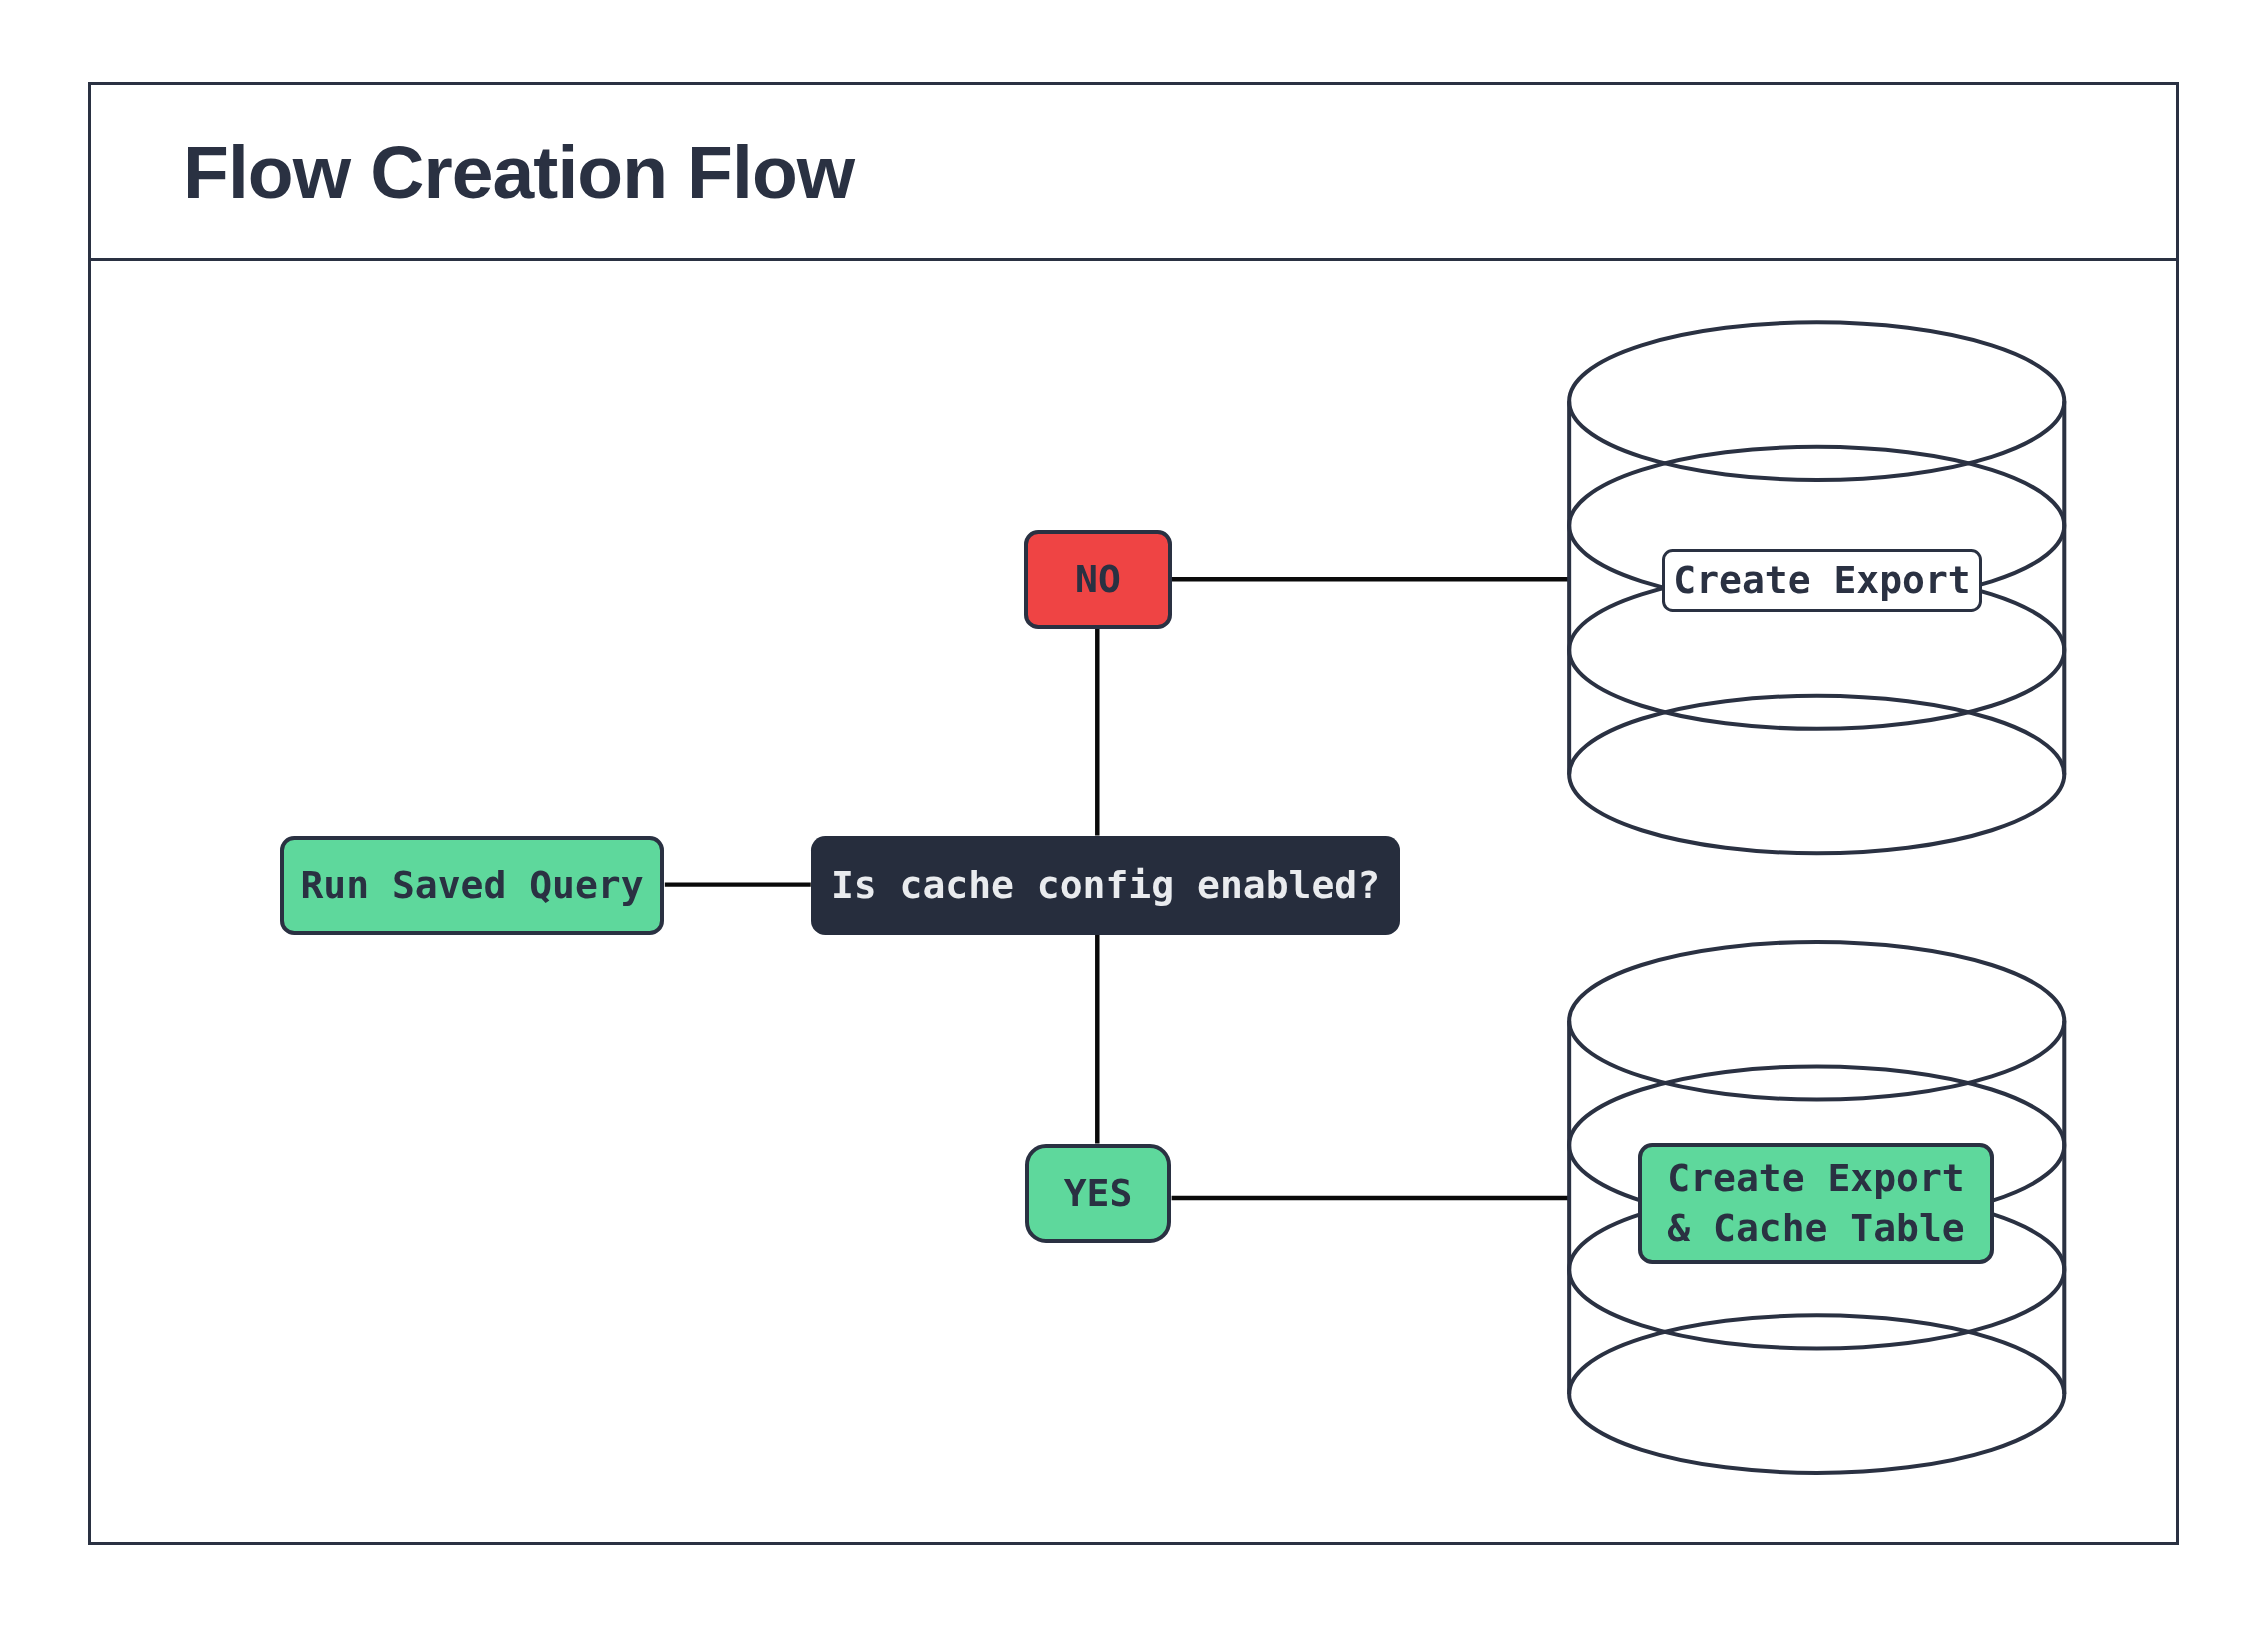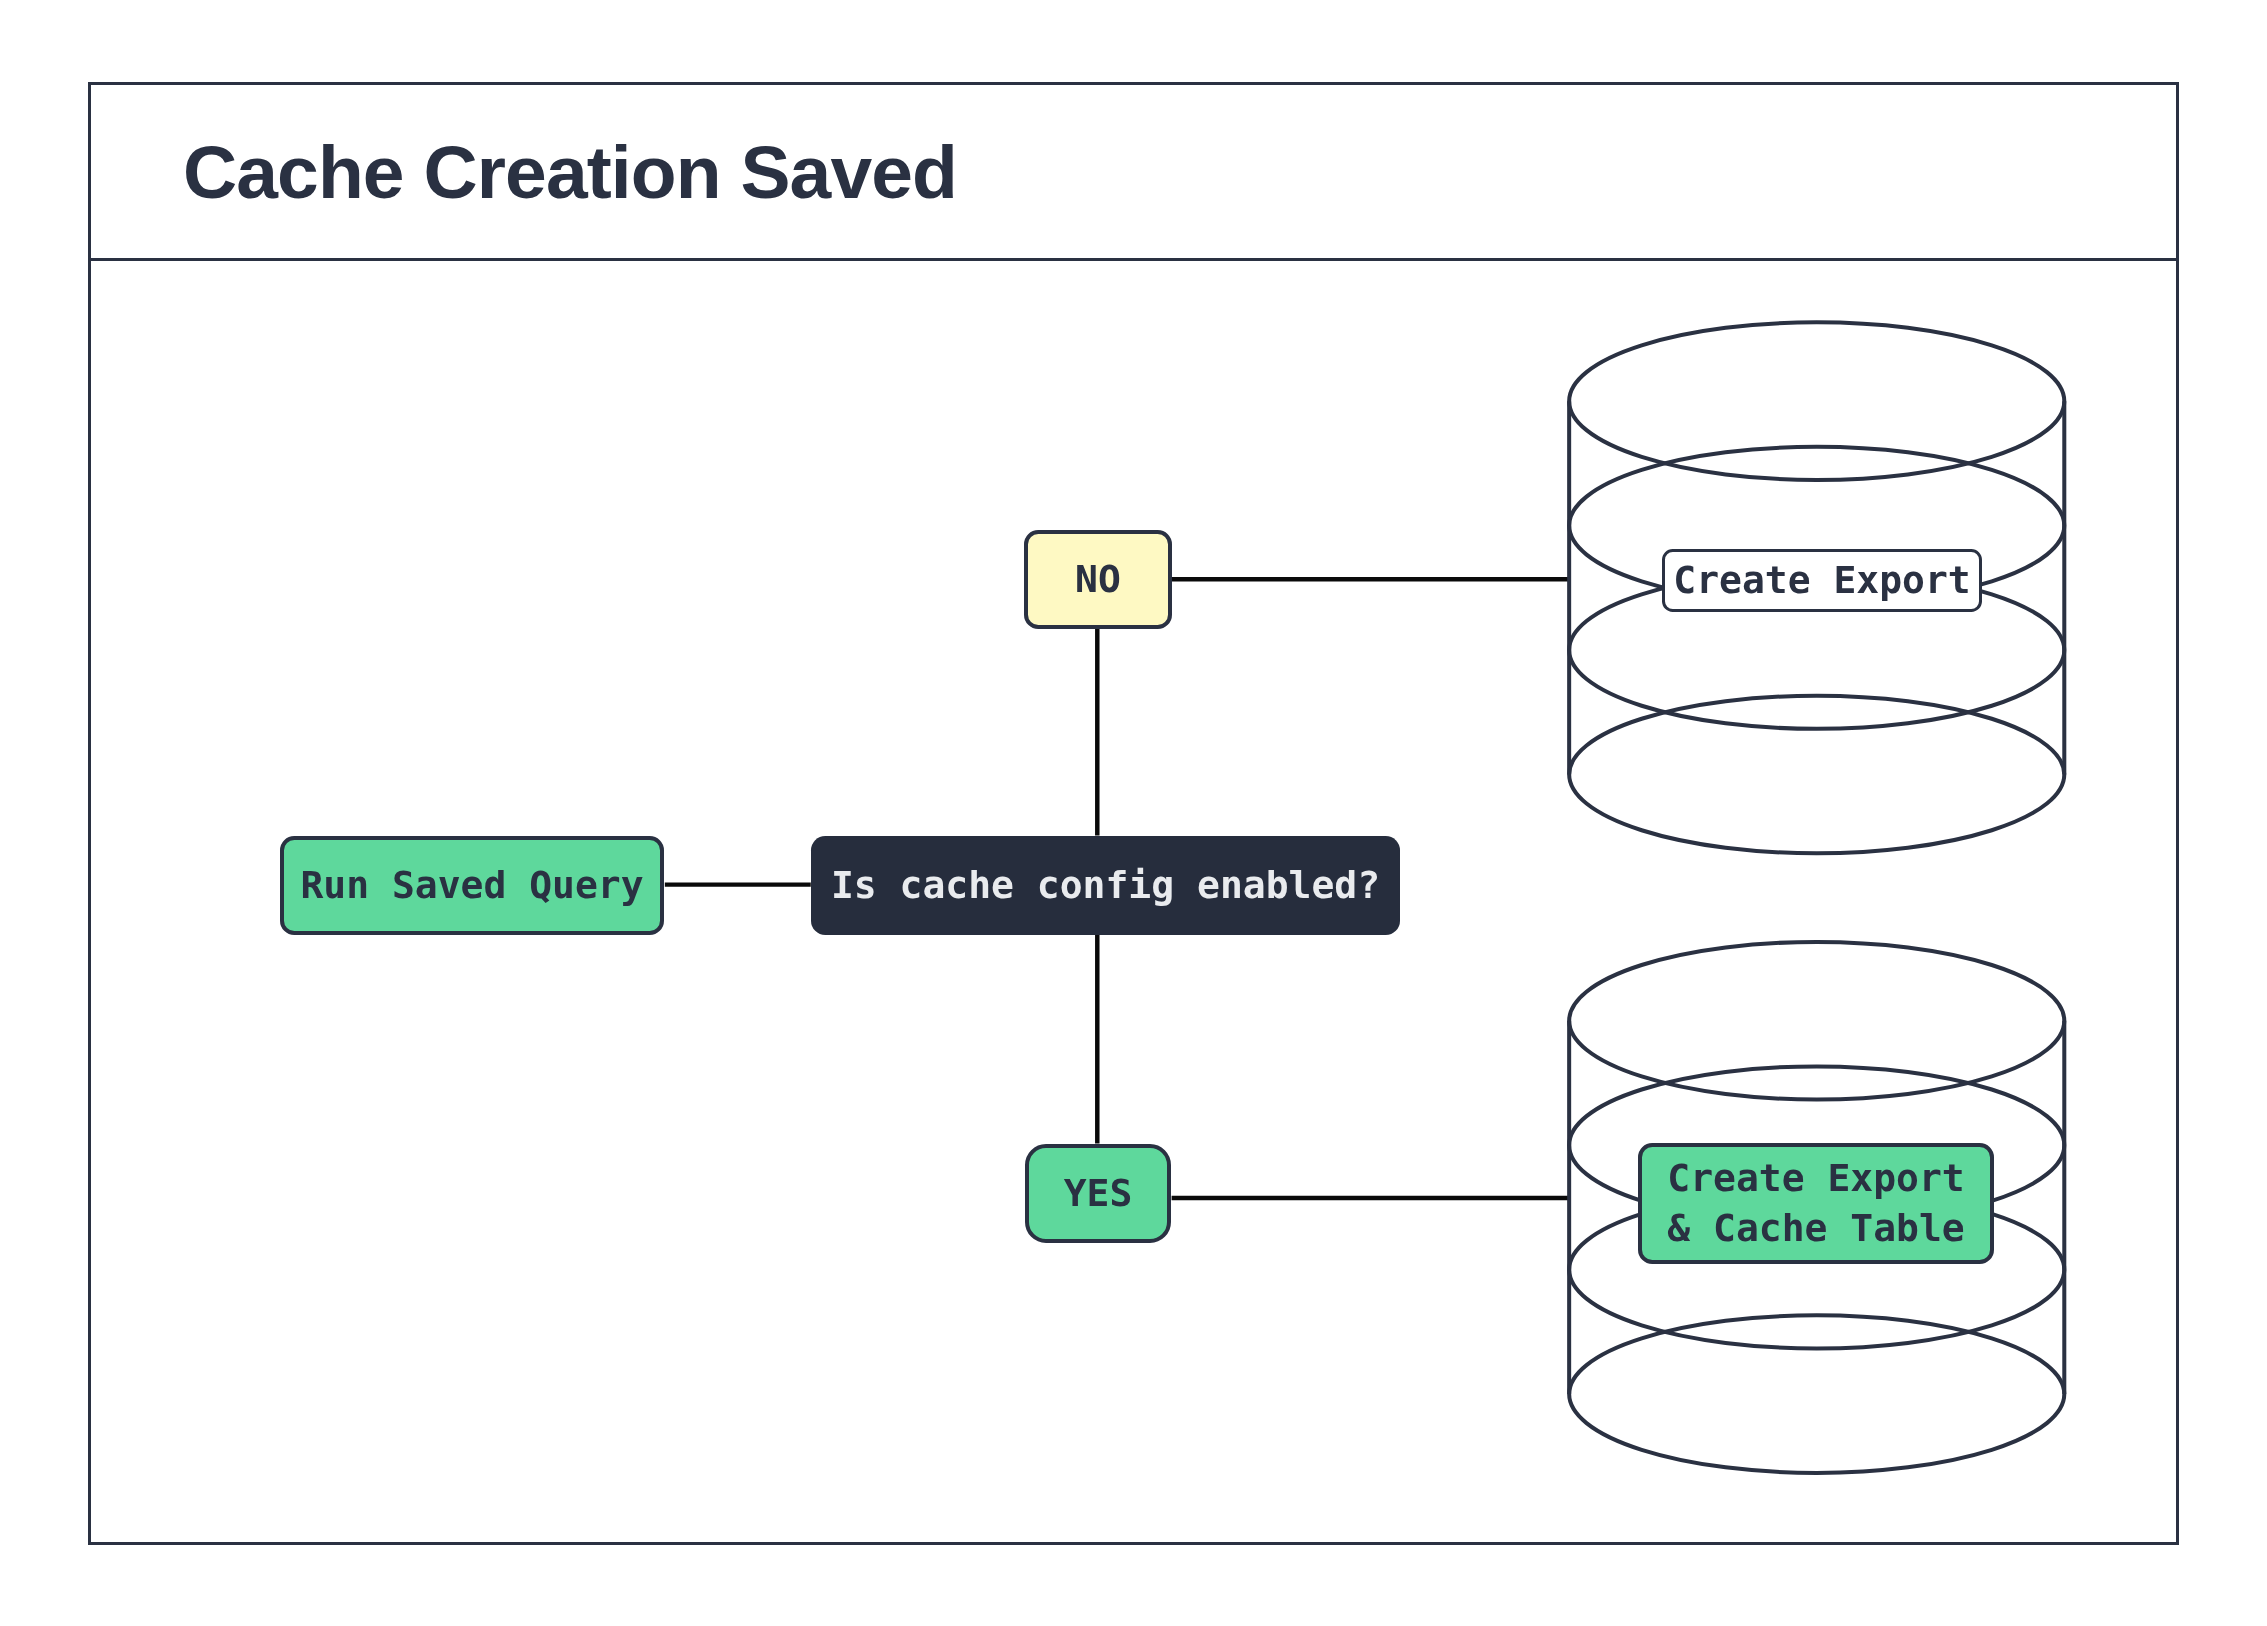--- a/index.html
+++ b/index.html
@@ -69,21 +69,21 @@
     background: #5ed89c;
     border: 4.5px solid #2a3142;
     border-radius: 14.3px;
   }
   .node--dark {
     background: #262d3d;
     color: #e9ebee;
     border-radius: 14.3px;
   }
   .node--white {
-    background: #fef9c3;
+    background: #ef4444;
     border: 4.5px solid #2a3142;
     border-radius: 14.3px;
   }
   .node--label {
     background: #ffffff;
     border: 3.6px solid #2a3142;
     border-radius: 10.7px;
   }
   .node--multiline {
     flex-direction: column;
@@ -95,21 +95,21 @@
   #node-ce    { left: 1662px; top: 549px;  width: 320px; height: 63px;  }
   #node-cec   { left: 1638px; top: 1143px; width: 356px; height: 121px; }
 </style>
 </head>
 <body>
 
 <div class="canvas">
 
   <div class="frame">
     <div class="title-band">
-      <h1 class="page-title">Cache Creation Saved</h1>
+      <h1 class="page-title">Flow Creation Flow</h1>
     </div>
   </div>
 
   <svg class="layer" width="2268" height="1626" viewBox="0 0 2532 1816">
 
     <line x1="742" y1="988" x2="905" y2="988" stroke="#0a0a0a" stroke-width="5"></line>
     <line x1="1225" y1="702" x2="1225" y2="933" stroke="#0a0a0a" stroke-width="5"></line>
     <line x1="1225" y1="1043" x2="1225" y2="1277" stroke="#0a0a0a" stroke-width="5"></line>
     <line x1="1308" y1="647" x2="1752" y2="647" stroke="#0a0a0a" stroke-width="5"></line>
     <line x1="1308" y1="1338" x2="1752" y2="1338" stroke="#0a0a0a" stroke-width="5"></line>

